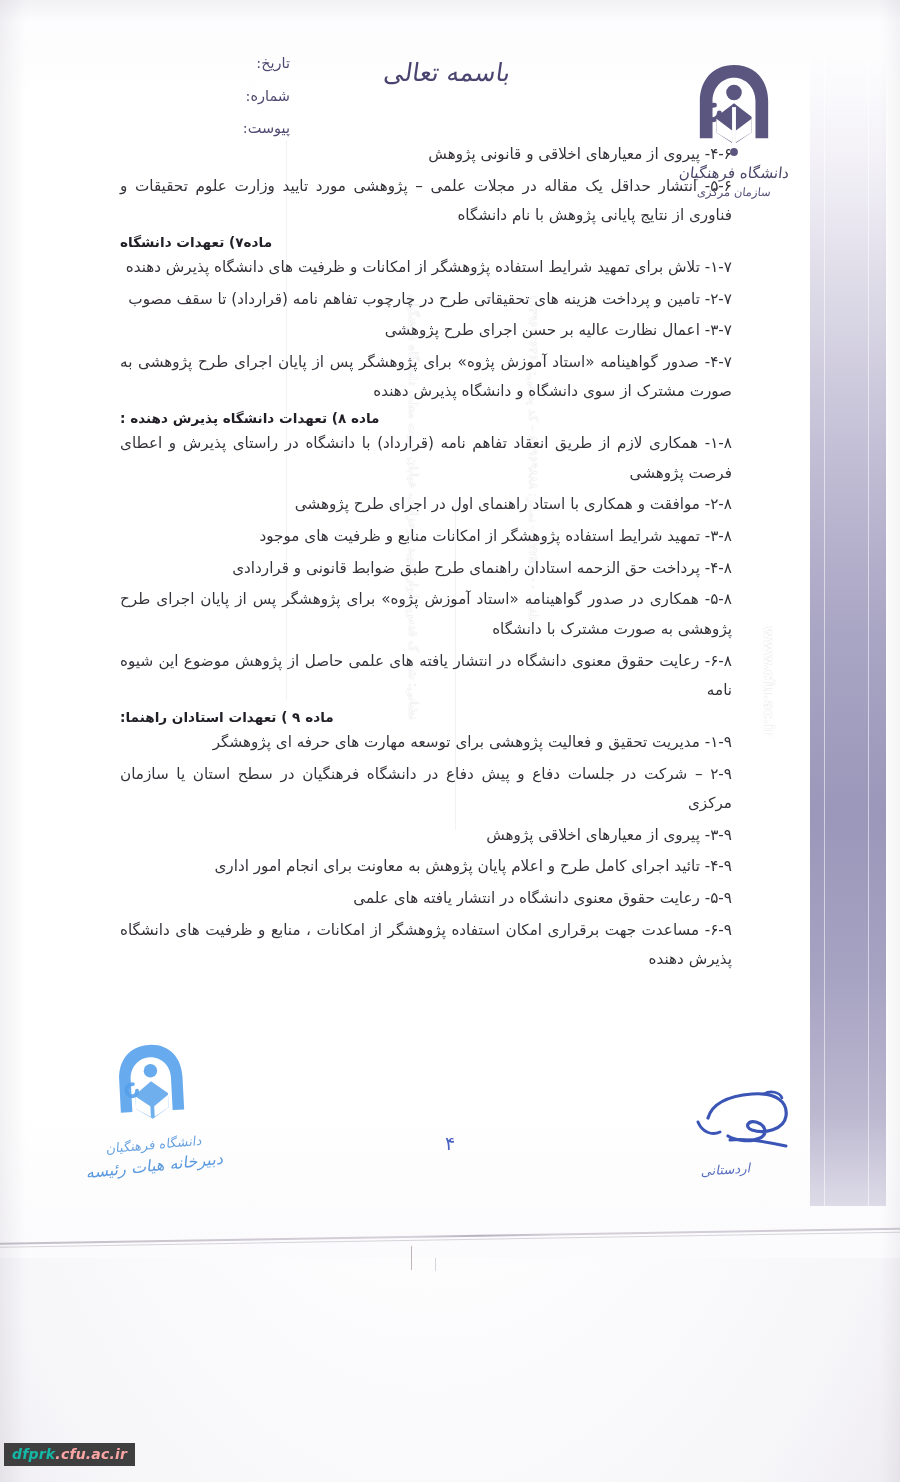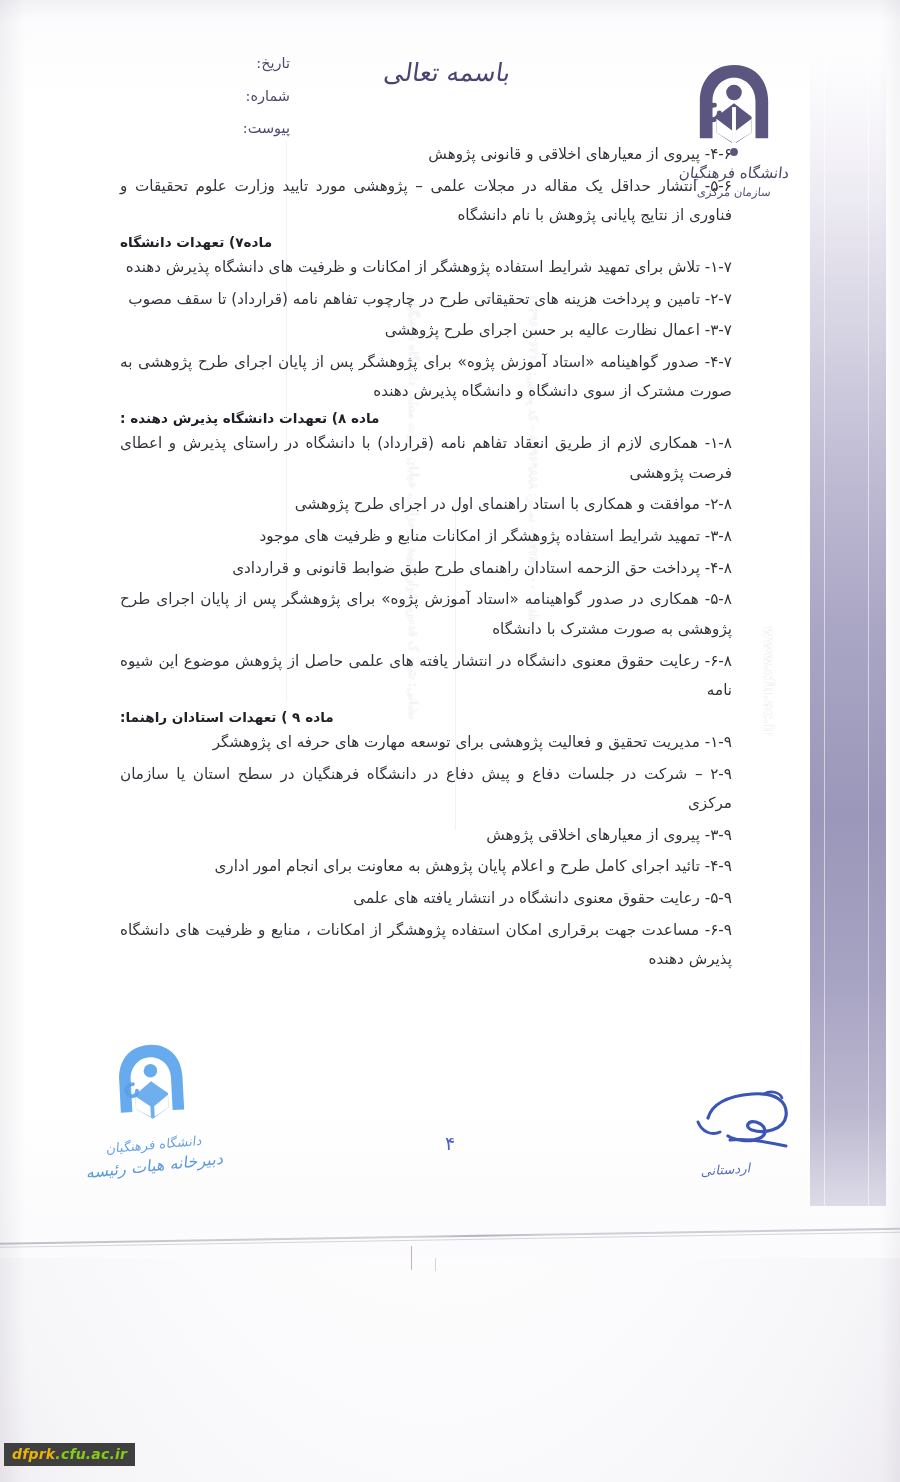--- a/index.html
+++ b/index.html
@@ -252,22 +252,22 @@
     background: #3f3f40;
     padding: 4px 8px 5px 8px;
     font-size: 14px;
     font-weight: bold;
     font-style: italic;
     letter-spacing: .2px;
     direction: ltr;
     font-family: "DejaVu Sans", sans-serif;
     line-height: 1;
   }
-  .wm-a { color: #eab308; }
-  .wm-b { color: #84cc16; }
+  .wm-a { color: #14b8a6; }
+  .wm-b { color: #fca5a5; }
 
   
   .streak {
     position: absolute;
     background: rgba(176,170,188,.16);
     pointer-events: none;
   }
   .streak.s1 { left: 286px; top: 140px; width: 1px; height: 560px; }
   .streak.s2 { left: 455px; top: 500px; width: 1px; height: 330px; }
 </style>

